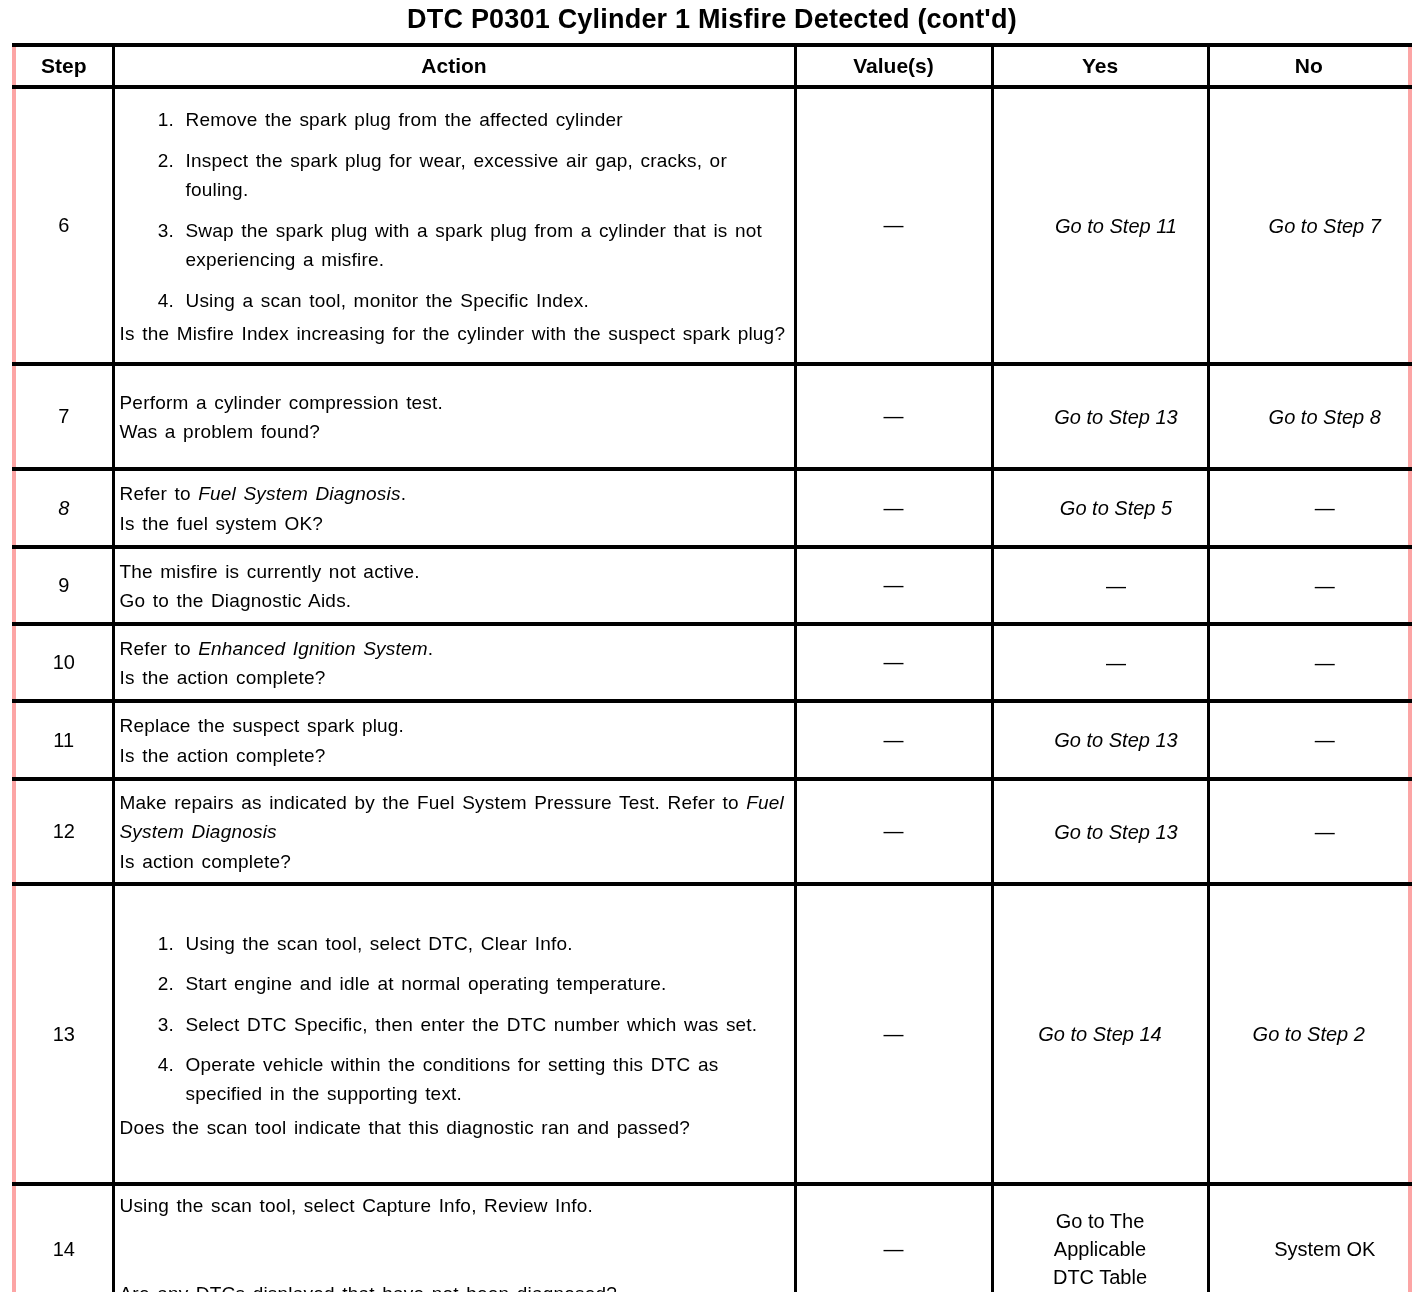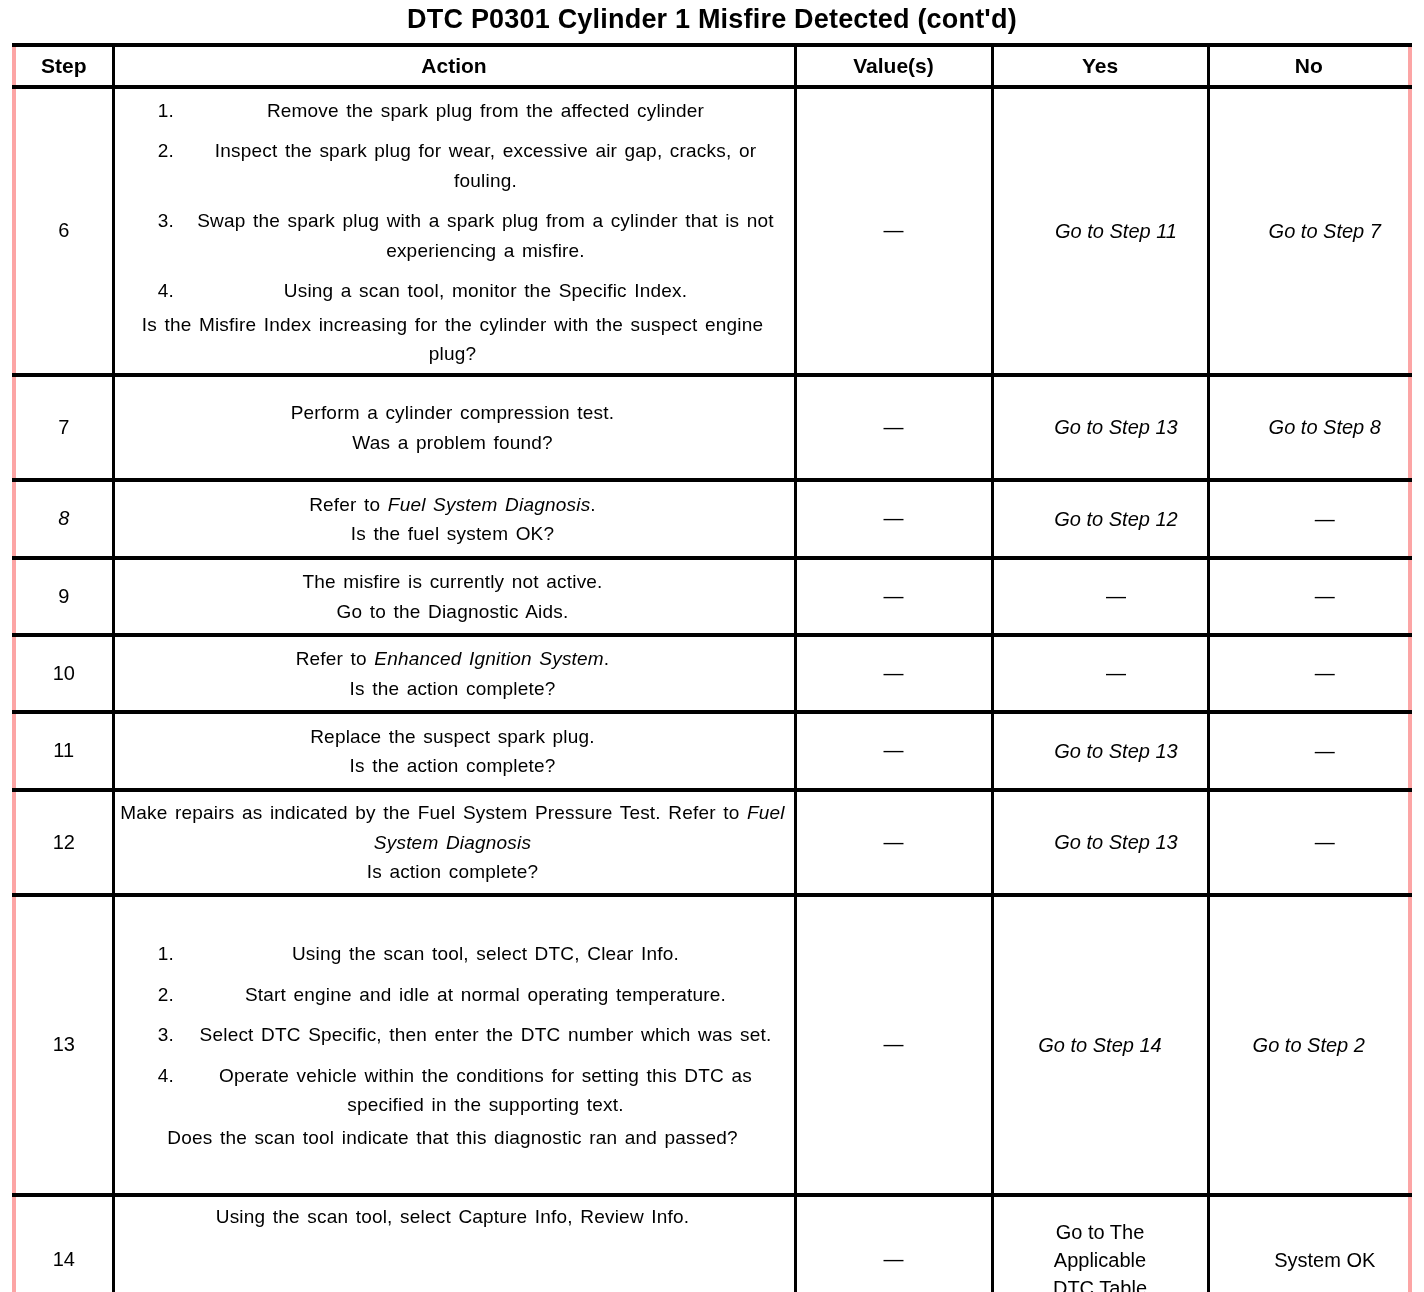--- a/index.html
+++ b/index.html
@@ -52,21 +52,20 @@
   .action-cell{vertical-align:top;}
   .action-inner{
     display:flex;flex-direction:column;
     box-sizing:border-box;
     height:100%;
     padding:5px 8px 4px 5px;
     font-size:19px;
     line-height:1.55;
     letter-spacing:.2px;
     word-spacing:2px;
-    text-align:center;
   }
   .action-inner.spread{justify-content:space-between;}
   .action-inner.top{justify-content:flex-start;gap:47px;}
   .action-list{
     margin:2px 0 0 0;
     padding-left:62px;
   }
   .action-list li{margin:0 0 11px 0;padding-left:4px;}
   .action-list li:last-child{margin-bottom:4px;}
   .action-par{margin:0;}
@@ -112,21 +111,21 @@
           <td class="action-cell">
             <div class="action-inner spread">
               <div>
                 <ol class="action-list">
                   <li>Remove the spark plug from the affected cylinder</li>
                   <li>Inspect the spark plug for wear, excessive air gap, cracks, or fouling.</li>
                   <li>Swap the spark plug with a spark plug from a cylinder that is not experiencing a misfire.</li>
                   <li>Using a scan tool, monitor the Specific Index.</li>
                 </ol>
               </div>
-              <p class="action-question">Is the Misfire Index increasing for the cylinder with the suspect engine plug?</p>
+              <p class="action-question">Is the Misfire Index increasing for the cylinder with the suspect spark plug?</p>
             </div>
           </td>
           <td class="value-cell"><span>—</span></td>
           <td class="goto-cell">
             <div class="cellbox bottom it">
               <div>Go to Step 11</div>
             </div>
           </td>
           <td class="goto-cell">
             <div class="cellbox bottom it">
@@ -162,21 +161,21 @@
             <div class="action-inner spread">
               <div>
                 <p class="action-par"><span>Refer to </span><em>Fuel System Diagnosis</em><span>.</span></p>
               </div>
               <p class="action-question">Is the fuel system OK?</p>
             </div>
           </td>
           <td class="value-cell"><span>—</span></td>
           <td class="goto-cell">
             <div class="cellbox bottom it">
-              <div>Go to Step 12</div>
+              <div>Go to Step 5</div>
             </div>
           </td>
           <td class="goto-cell">
             <div class="cellbox bottom">
               <div>—</div>
             </div>
           </td>
         </tr>
         <tr style="height: 77px;">
           <td class="step-cell"><span>9</span></td>

